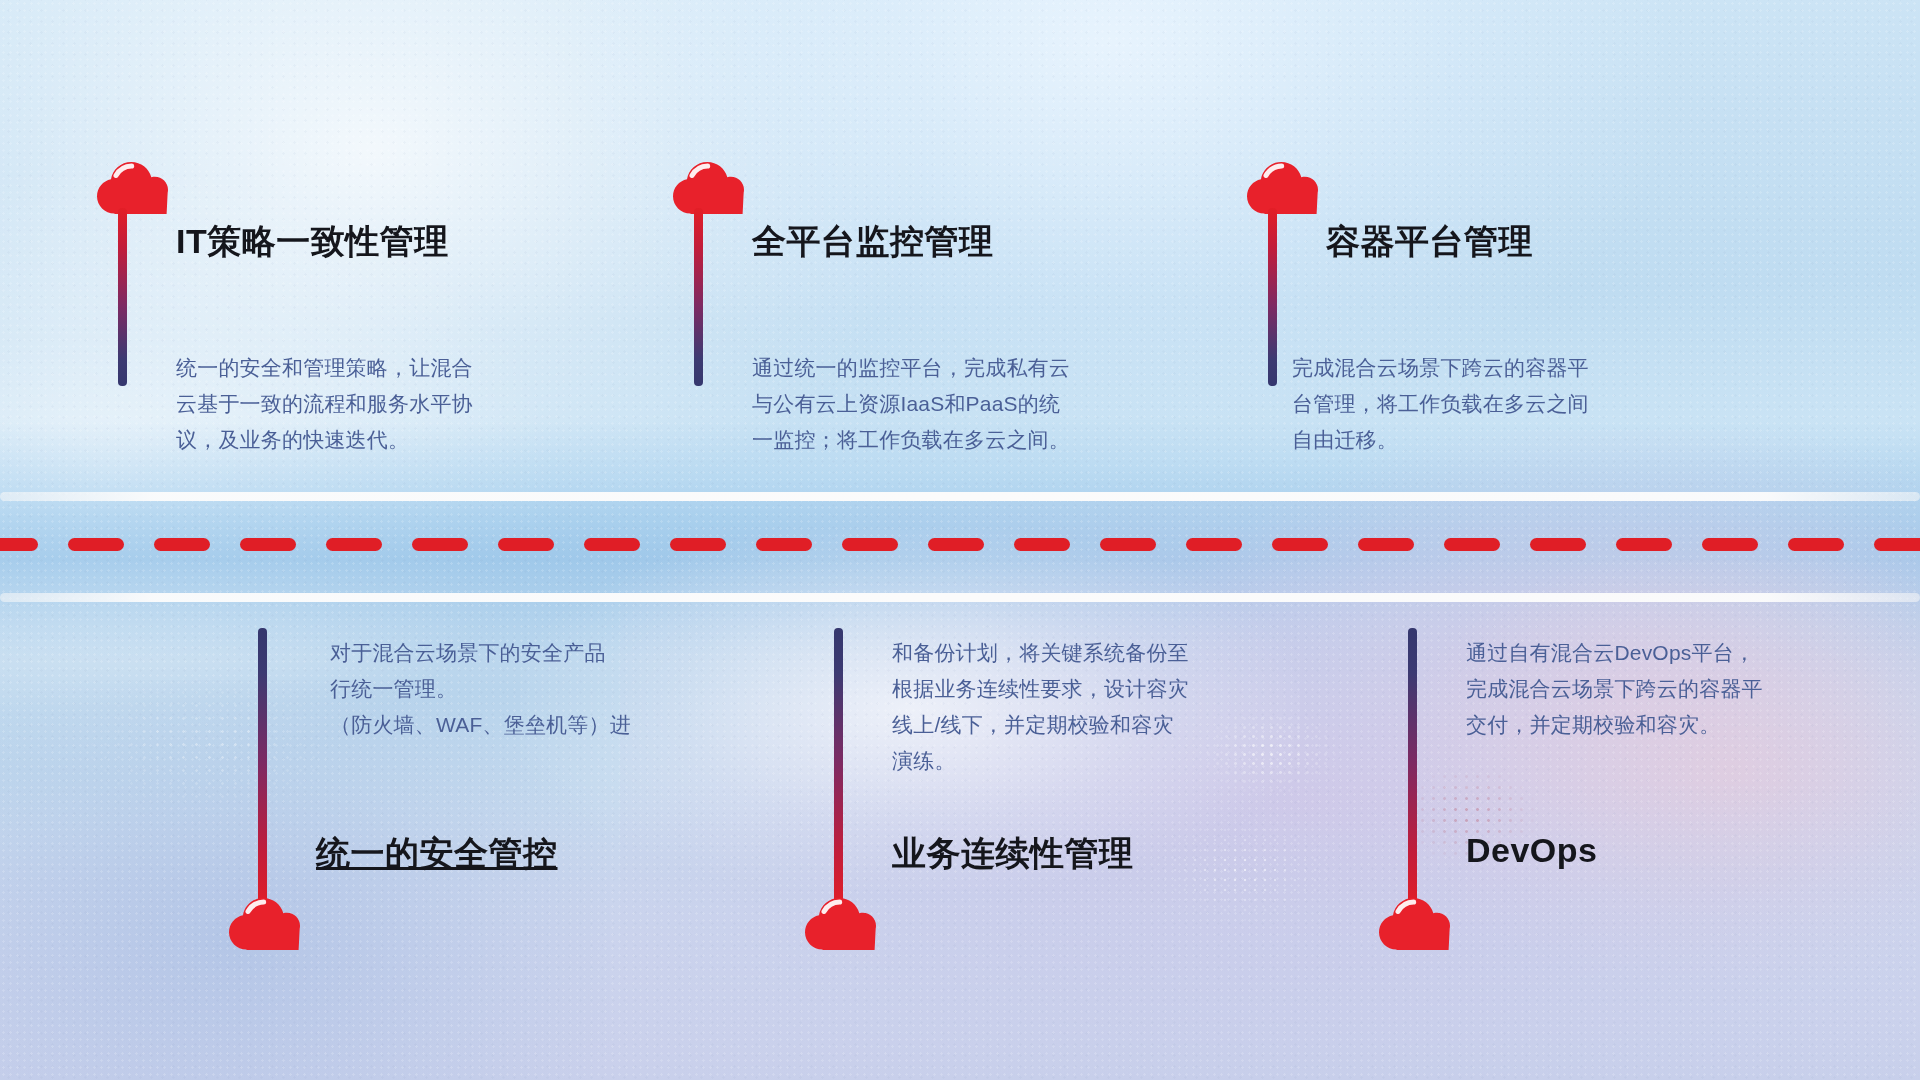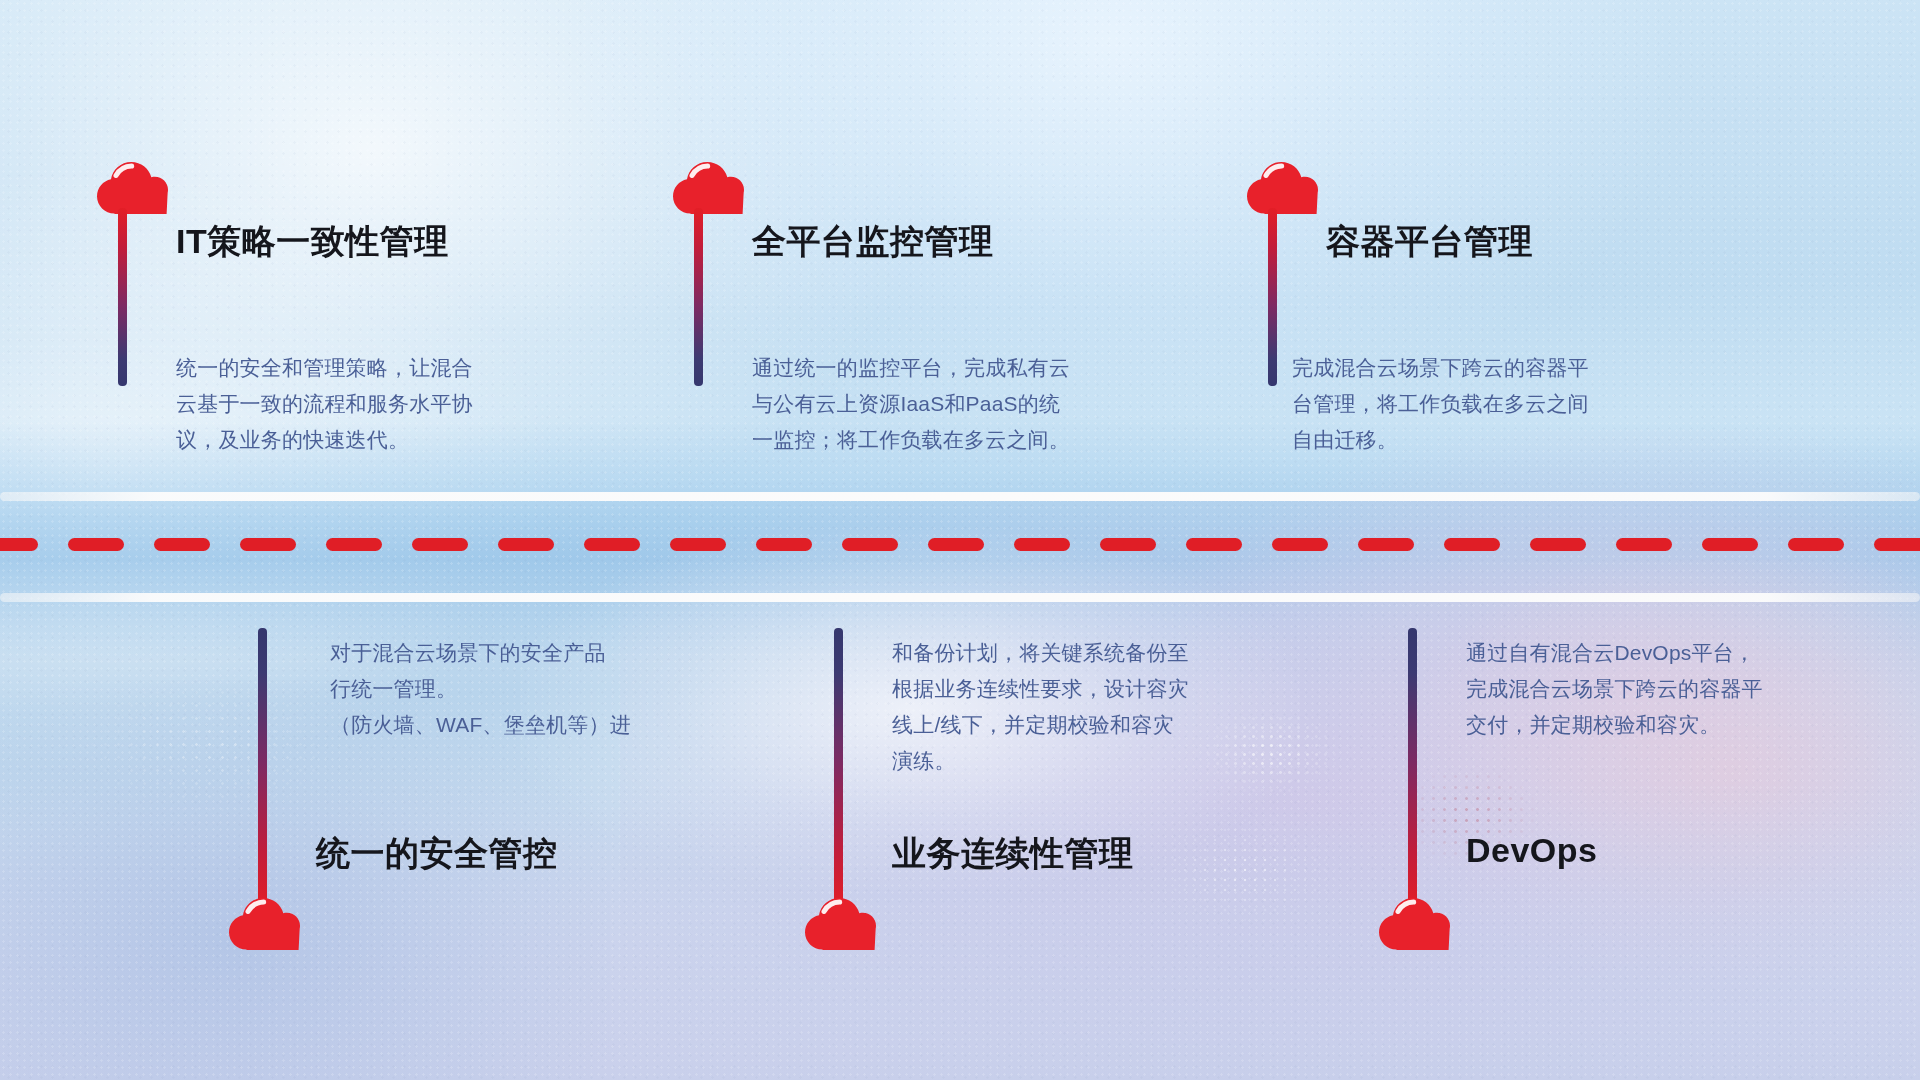--- a/index.html
+++ b/index.html
@@ -228,21 +228,21 @@
   </div>
 </div>
 
 <div class="col">
   <div class="stem up" style="left:258px; top:628px; height:280px;"></div>
   <div class="col-body" style="left:316px; top:635px;margin-left:14px;">
     <span class="ln">对于混合云场景下的安全产品</span>
     <span class="ln">行统一管理。</span>
     <span class="ln">（防火墙、WAF、堡垒机等）进</span>
   </div>
-  <div class="col-title" style="left:316px; top:831px;">统一的安全管控</div>
+  <div class="col-title" style="left:316px; top:831px;text-decoration:underline;">统一的安全管控</div>
   <div class="cloud-wrap" style="left:228px; top:896px;">
     <svg width="72" height="56" viewBox="0 0 72 56">
       <path d="M18.5 53.5C8.6 53.5 1 45.6 1 36.2c0-8.4 6-15.4 14-17 1.4-9.7 9.9-17.2 20.3-17.2 9.6 0 17.8 6.5 20 15.2 1.2-.3 2.4-.4 3.6-.4 7.2 0 13.1 5.8 13.1 13 0 .9-.1 1.9-.3 2.8 0 0-1 21.4-1 21.4H18.5z" fill="#e8212b"></path>
       <path d="M20 15.5c3.2-5.6 9-9.2 15.7-9.4" fill="none" stroke="#ffffff" stroke-opacity=".92" stroke-width="5" stroke-linecap="round"></path>
     </svg>
   </div>
 </div>
 
 <div class="col">
   <div class="stem up" style="left:834px; top:628px; height:280px;"></div>

